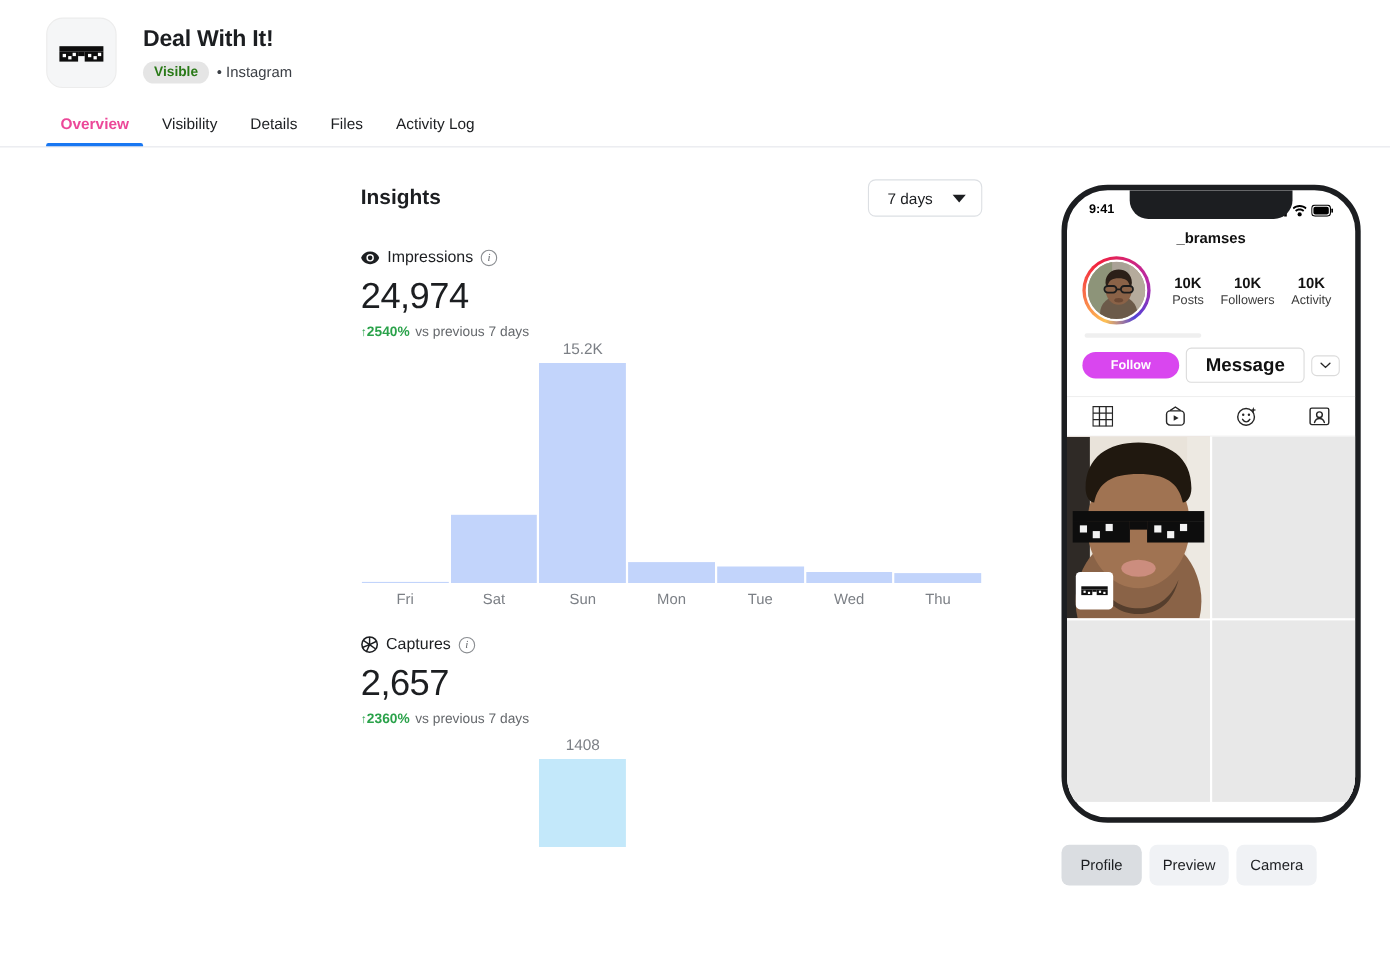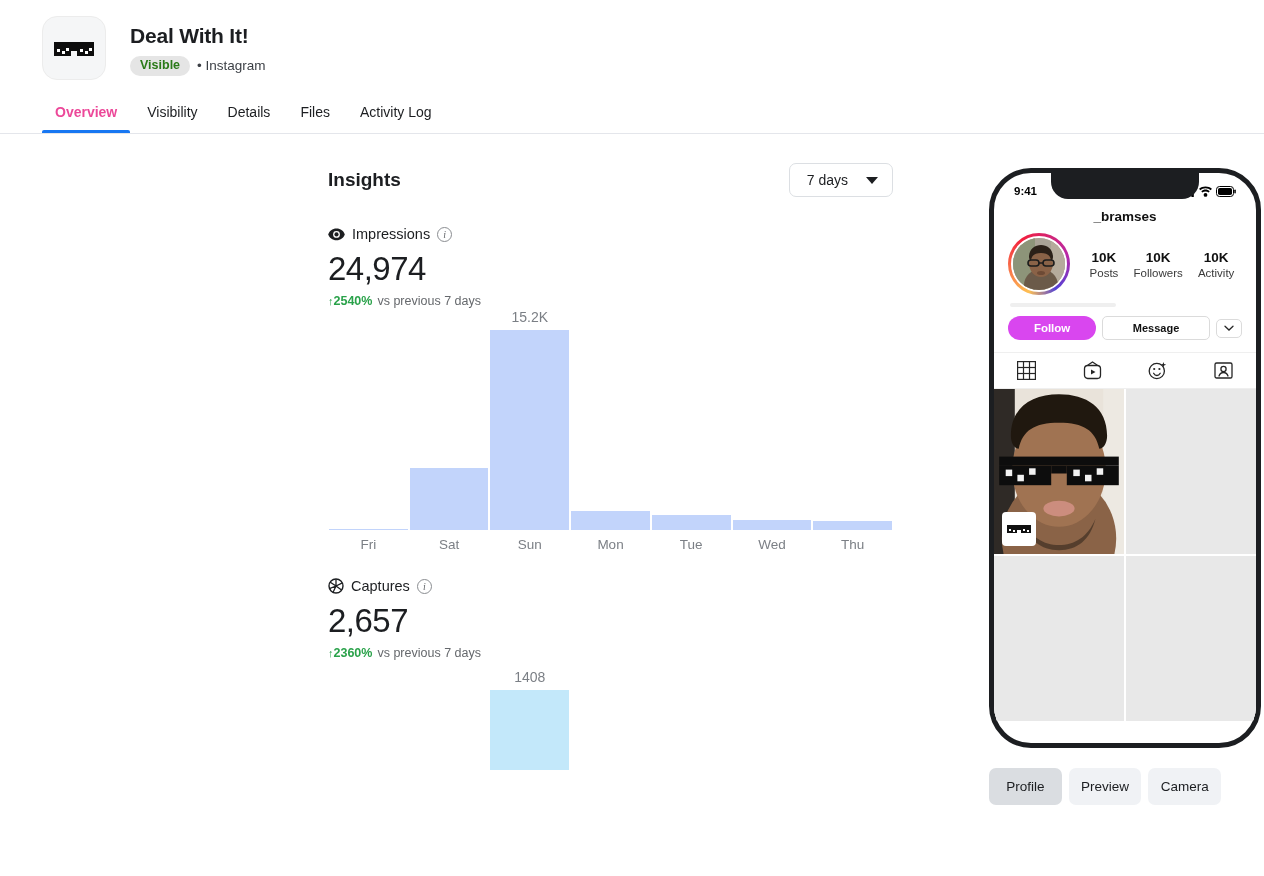--- a/index.html
+++ b/index.html
@@ -108,21 +108,21 @@
 
   .breakdowns {
     display: flex; align-items: center; justify-content: center;
     gap: 14px; margin-top: 30px; cursor: pointer;
     font-size: 14px; color: #1c1e21;
   }
   .bd-caret { width: 0; height: 0; border-left: 6px solid transparent;
               border-right: 6px solid transparent; border-top: 7px solid #1c1e21; }
 
   
-  .phone-wrap { position: absolute; left: 989px; top: 168px; width: 232px; }
+  .phone-wrap { position: absolute; left: 965px; top: 168px; width: 232px; }
   .phone {
     width: 272px; height: 580px;
     border: 5px solid #1c1e21; border-radius: 42px;
     background: #fff; position: relative; overflow: hidden;
   }
   .notch {
     position: absolute; top: 0; left: 50%; transform: translateX(-50%);
     width: 148px; height: 26px; background: #1c1e21;
     border-radius: 0 0 17px 17px; z-index: 5;
   }
@@ -151,21 +151,21 @@
   .bio-lines { padding: 8px 16px 0; }
   .bio-line { height: 4px; background: #efefef; border-radius: 2px; margin-bottom: 5px; }
   .ig-actions { display: flex; gap: 6px; padding: 4px 14px 0; align-items: center; }
   .btn-follow {
     flex: 1 1 0; background: #d946ef; color: #fff;
     text-align: center; font-size: 11.5px; font-weight: bold;
     padding: 6px 0; border-radius: 12px; cursor: pointer;
   }
   .btn-message {
     flex: 1.2 1 0; background: #fff; color: #111; border: 1px solid #dbdbdb;
-    text-align: center; font-size: 11px; font-weight: bold;
+    text-align: center; font-size: 17px; font-weight: bold;
     padding: 5px 0; border-radius: 5px; cursor: pointer;
   }
   .btn-chev {
     width: 26px; background: #fff; border: 1px solid #dbdbdb; border-radius: 5px;
     display: flex; align-items: center; justify-content: center;
     padding: 5px 0; cursor: pointer;
   }
   .ig-tabs {
     display: flex; margin-top: 12px; border-top: 1px solid #efefef;
     border-bottom: 1px solid #efefef;

